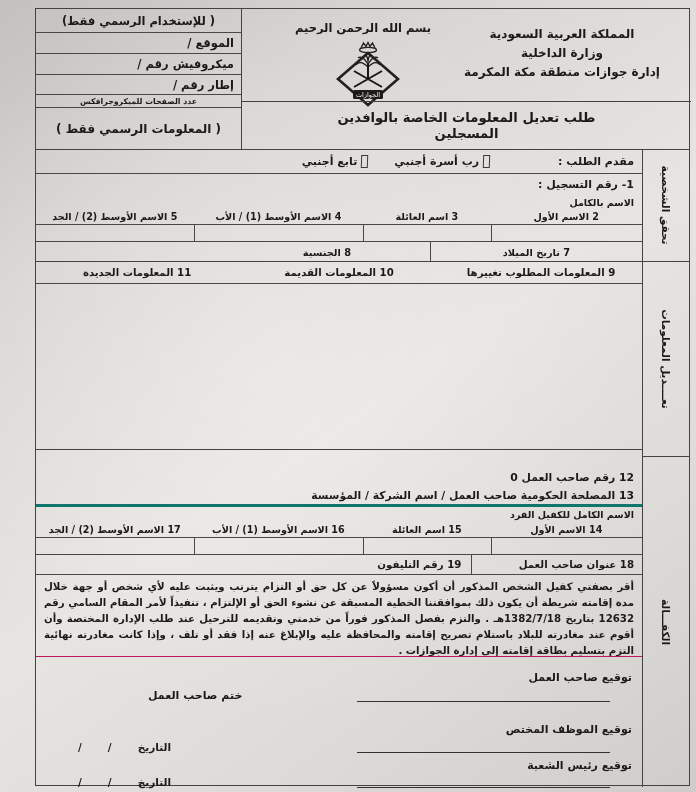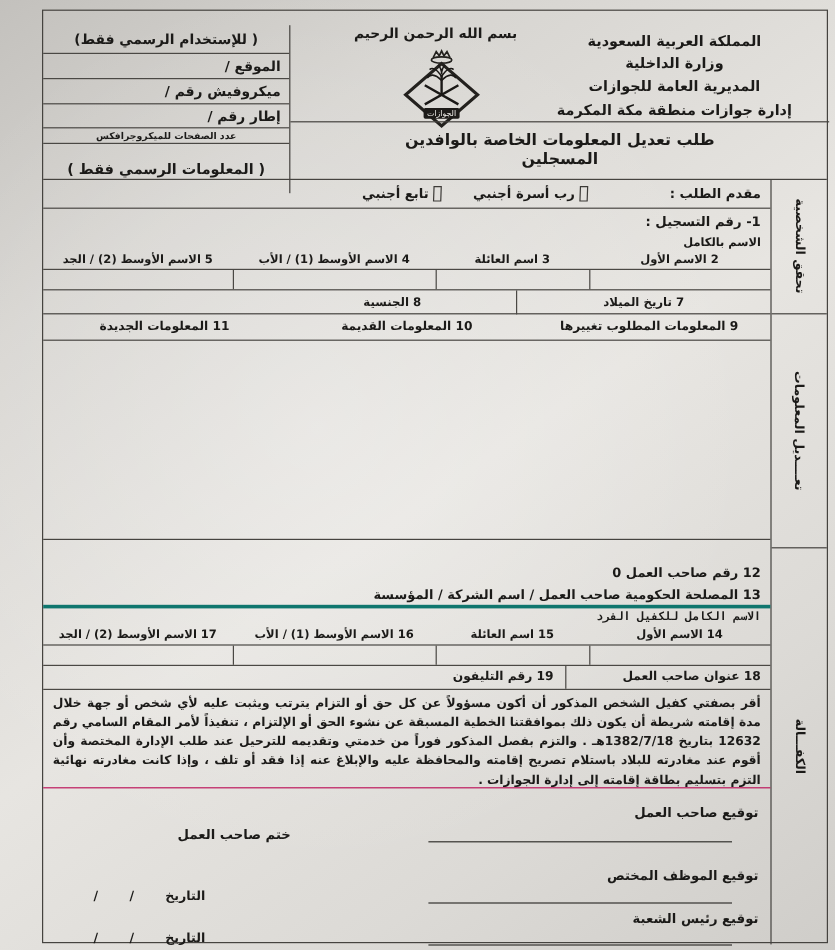--- a/index.html
+++ b/index.html
@@ -12,21 +12,21 @@
   }
   body::after {
     content: ""; position: absolute; inset: 0; pointer-events: none;
     background: radial-gradient(ellipse at 38% 45%, rgba(255,255,255,0.28), rgba(255,255,255,0) 60%);
   }
   .outer {
     position: absolute; left: 35px; top: 8px; width: 655px; height: 778px;
     border: 1.6px solid #45433f; z-index: 2;
   }
   
-  .official-box { position: absolute; left: 0; top: 12px; width: 206px; height: 140px; border-left: none; border-top: none; }
+  .official-box { position: absolute; left: 0; top: 0; width: 206px; height: 140px; border-left: none; border-top: none; }
   .official-box { border-right: 1.3px solid #45433f; }
   .ob-row { border-bottom: 1px solid #4a4844; display: flex; align-items: center; direction: rtl; padding: 0 7px; font-weight: bold; }
   .ob-h { height: 24px; font-size: 11.5px; justify-content: center; }
   .ob-f { height: 21px; font-size: 11.5px; }
   .ob-f2 { height: 20px; font-size: 11.5px; }
   .ob-small { height: 13px; font-size: 7.8px; justify-content: center; font-weight: bold; }
   .ob-footer { height: 41px; font-size: 12px; justify-content: center; border-bottom: none; }
   
   .ministry { position: absolute; right: 8px; top: 16px; width: 238px; text-align: center; direction: rtl; font-weight: bold; font-size: 12px; line-height: 1.6; }
   .bismillah { position: absolute; left: 222px; top: 12px; width: 210px; text-align: center; font-weight: bold; font-size: 11.5px; direction: rtl; }
@@ -69,21 +69,21 @@
   .row-birth .bcell { height: 100%; display: flex; align-items: center; justify-content: center; }
   .bcell1 { width: 31%; } .bcell2 { width: 35%; } .bcell3 { width: 34%; }
   .row-birth .bcell:not(:last-child) { border-left: 1px solid #4a4844; }
   
   .row-modh { height: 22px; border-bottom: 1px solid #4a4844; font-size: 10.2px; }
   .row-modh .mcol { width: 33.33%; text-align: center; }
   .mod-empty { flex: 1; }
   
   .row-12 { height: 20px; padding: 0 8px; font-size: 10.8px; }
   .row-13 { height: 20px; padding: 0 8px; font-size: 10.8px; border-bottom: 3px solid #0f766e; }
-  .row-sfn { height: 15px; padding: 0 8px; font-size: 9.5px; font-family: Liberation Mono, monospace; }
+  .row-sfn { height: 15px; padding: 0 8px; font-size: 9.5px; }
   .row-1819 { height: 20px; border-bottom: 1px solid #4a4844; font-size: 10.2px; }
   .cell-18 { width: 28%; display: flex; align-items: center; padding-right: 8px; height: 100%; }
   .cell-19 { width: 72%; display: flex; align-items: center; padding-right: 10px; height: 100%; border-right: 1px solid #4a4844; }
   .pledge { height: 82px; border-bottom: 1px solid #be185d; direction: rtl; padding: 4px 8px 0 8px; font-size: 10.2px; font-weight: bold; line-height: 1.55; text-align: justify; }
   .sig-area { position: relative; flex: 1; direction: rtl; font-weight: bold; font-size: 11px; text-align: right; }
   .sig-label-emp { position: absolute; right: 10px; top: 14px; }
   .sig-line-1 { position: absolute; right: 32px; top: 44px; width: 253px; border-bottom: 1.2px solid #34322f; }
   .stamp-label { position: absolute; left: 112px; top: 32px; }
   .sig-label-officer { position: absolute; right: 10px; top: 66px; }
   .sig-line-2 { position: absolute; right: 32px; top: 95px; width: 253px; border-bottom: 1.2px solid #34322f; }
@@ -115,21 +115,20 @@
         <span>عدد الصفحات للميكروجرافكس</span>
       </div>
     <div class="ob-row ob-footer">
         <span>( المعلومات الرسمي فقط )</span>
       </div>
   </div>
 
   <div class="ministry">
     <div>المملكة العربية السعودية</div>
     <div>وزارة الداخلية</div>
-    <div>المديرية العامة للجوازات</div>
     <div>إدارة جوازات منطقة مكة المكرمة</div>
   </div>
   <div class="bismillah">بسم الله الرحمن الرحيم</div>
 
   <svg class="emblem" viewBox="0 0 72 72">
     <path d="M29 9 l2.5 -5 2.5 3.5 2 -4 2 4 2.5 -3.5 2.5 5" fill="none" stroke="#23211e" stroke-width="1.4"></path>
     <ellipse cx="36" cy="11" rx="8.5" ry="2.6" fill="none" stroke="#23211e" stroke-width="1.3"></ellipse>
     <polygon points="36,14 66,40 36,66 6,40" fill="none" stroke="#23211e" stroke-width="2.6"></polygon>
     <path d="M36 24 v16" stroke="#1a1816" stroke-width="2"></path>
     <path d="M36 28 c-6 -6 -10 -5 -12 -2 M36 28 c6 -6 10 -5 12 -2 M36 25 c-4 -7 -8 -8 -10 -6 M36 25 c4 -7 8 -8 10 -6 M36 23 c0 -5 -2 -7 -3 -8 M36 23 c0 -5 2 -7 3 -8" fill="none" stroke="#1a1816" stroke-width="1.3"></path>

